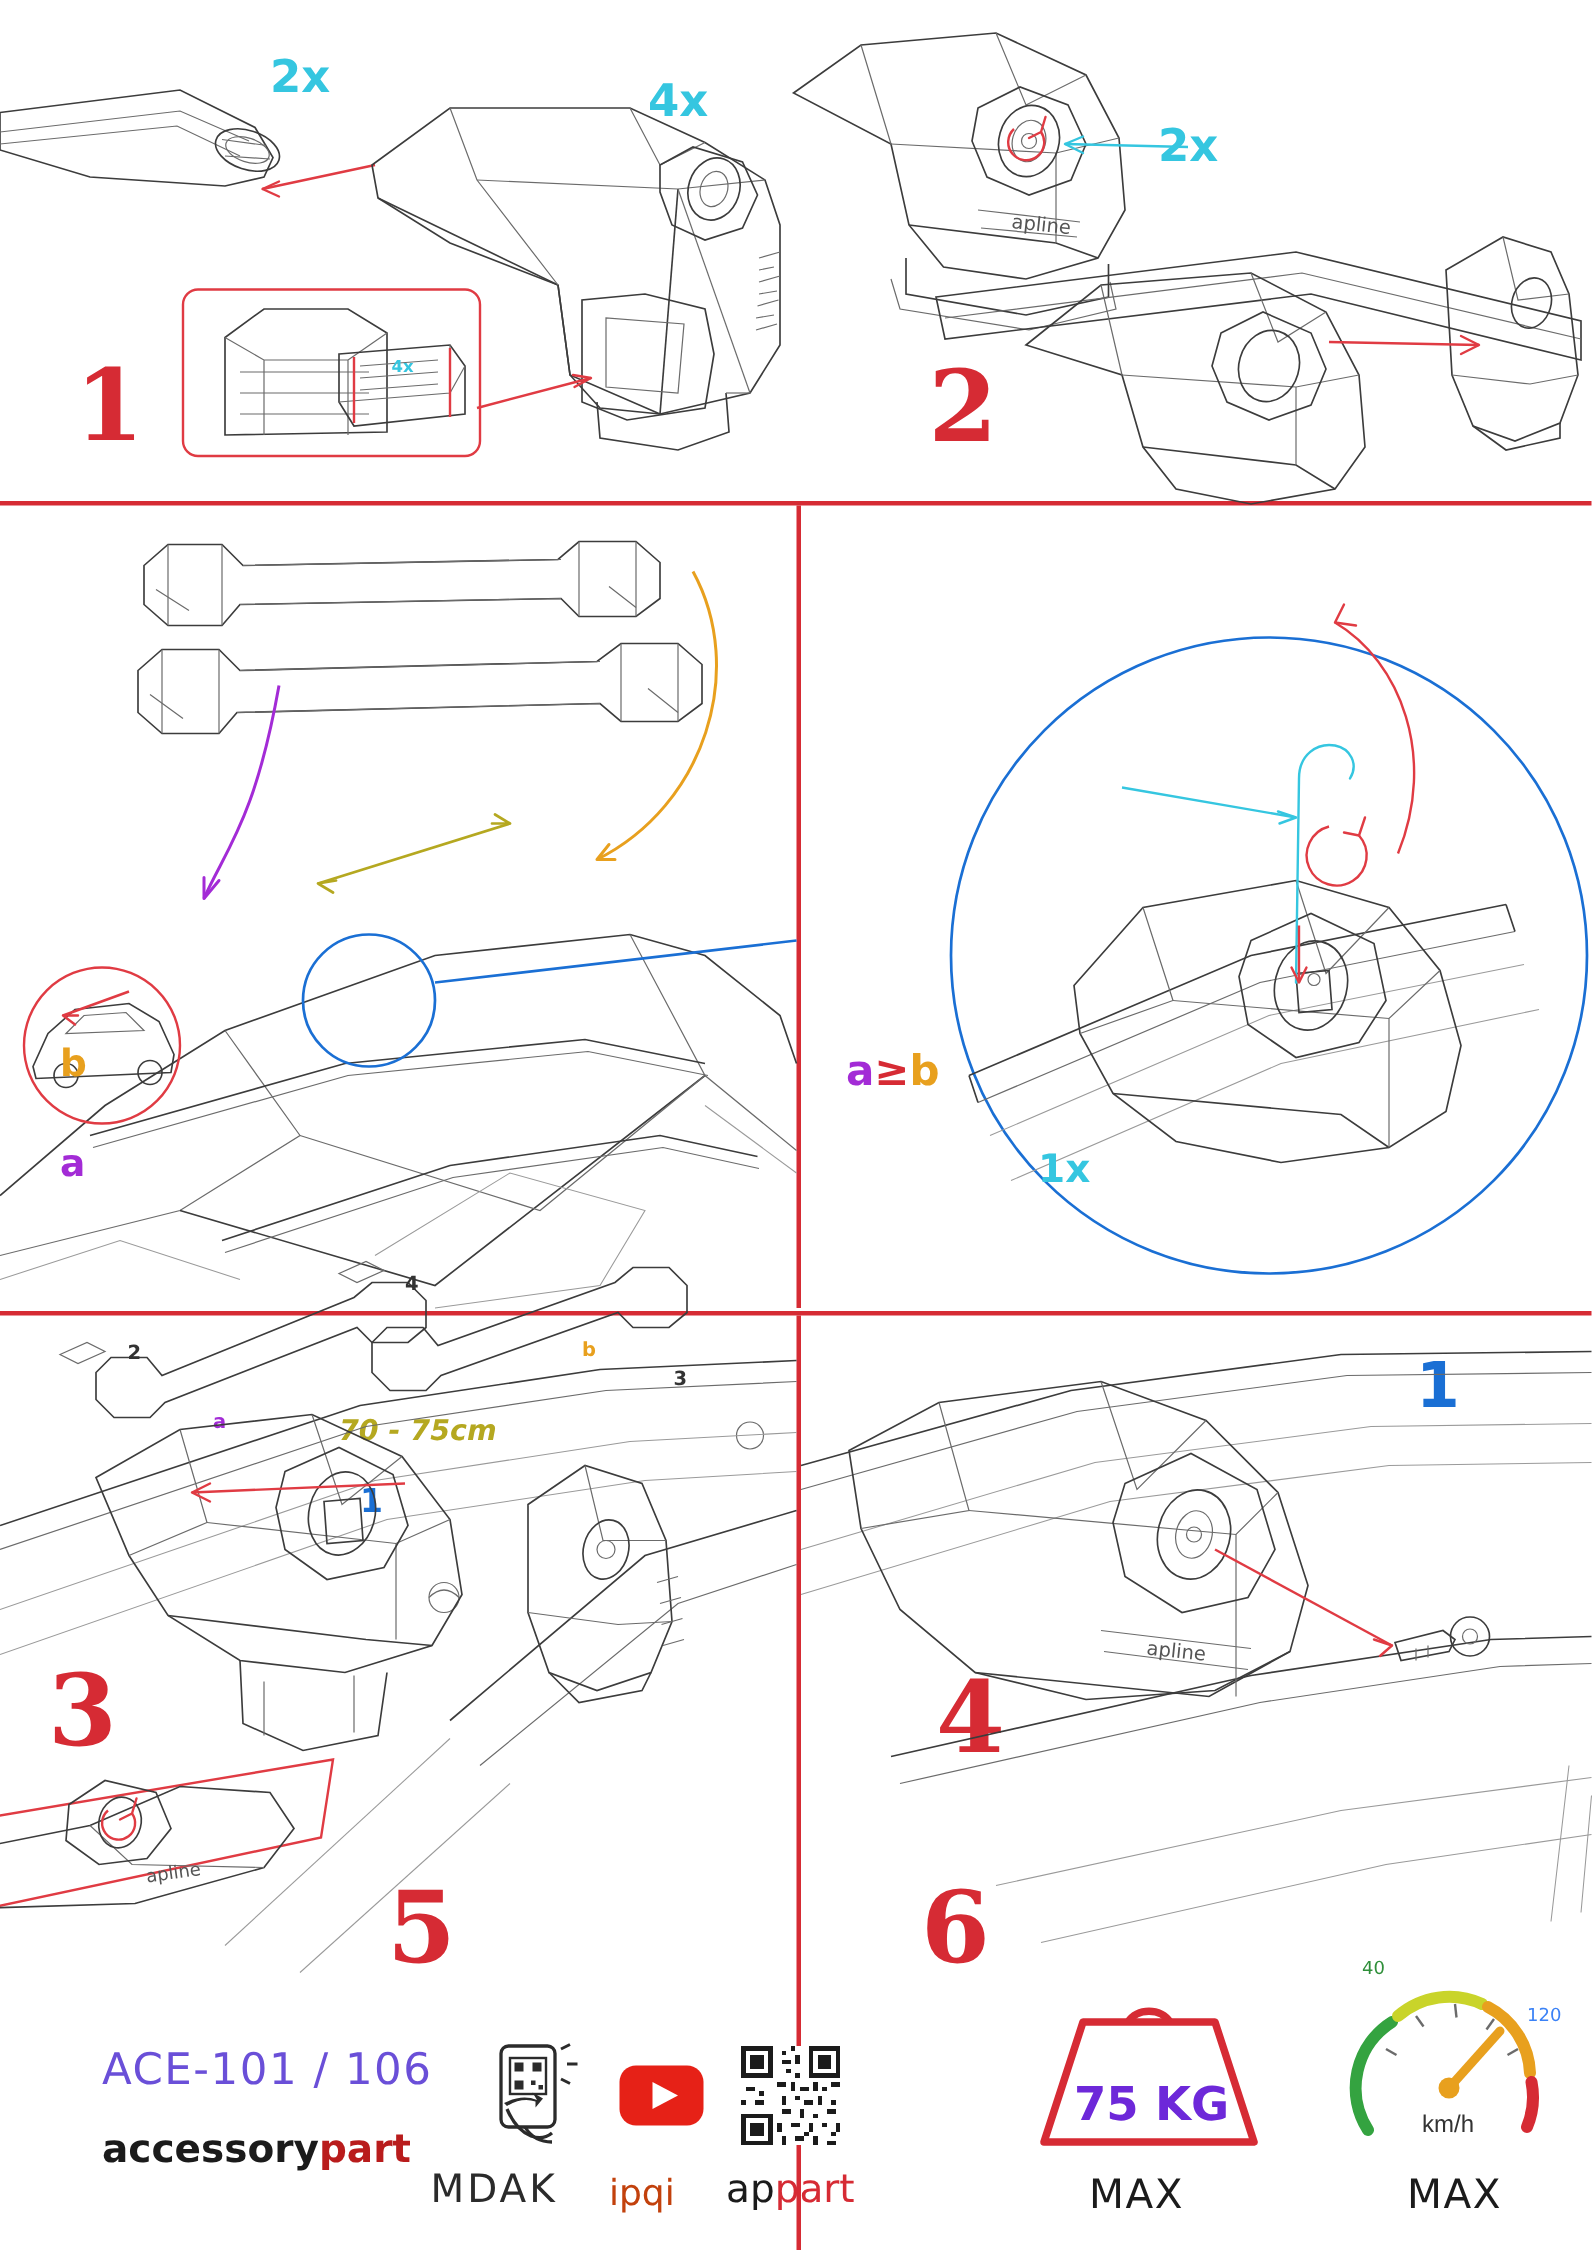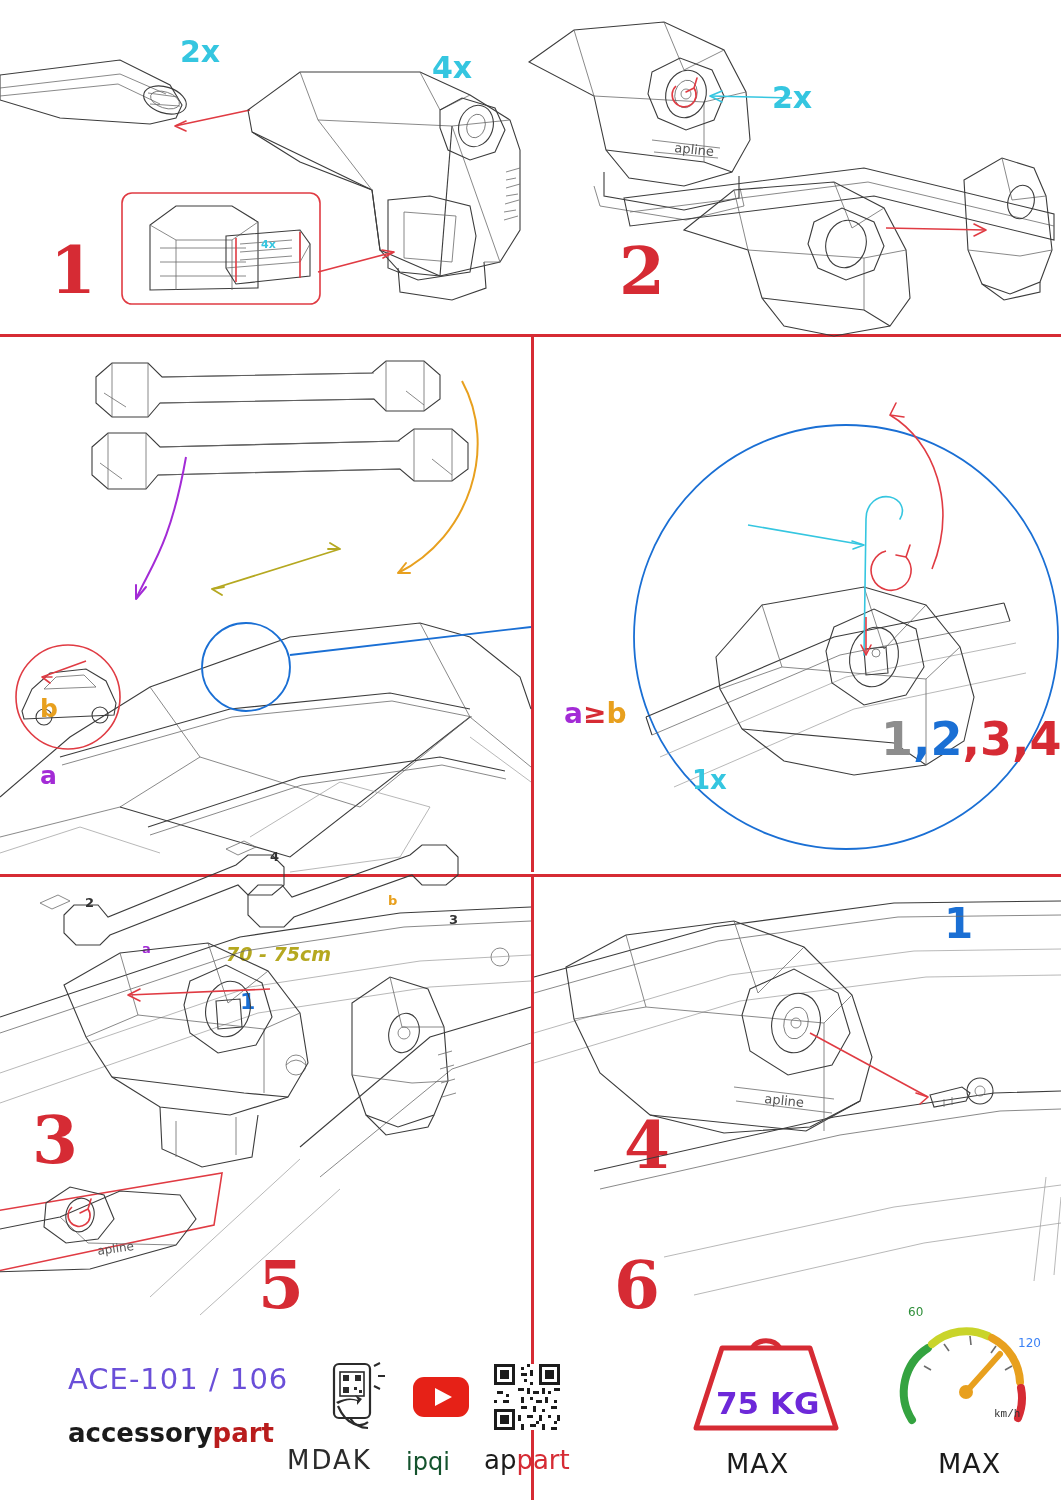--- a/index.html
+++ b/index.html
@@ -111,21 +111,21 @@
   .logo-mdak {
     position: absolute;
     font-size: 26px;
     letter-spacing: 2px;
     color: #2b2b2b;
     font-family: "DejaVu Sans", sans-serif;
   }
   .logo-ipqi {
     position: absolute;
     font-size: 24px;
-    color: #14532d;
+    color: #c2410c;
     font-family: "DejaVu Sans", sans-serif;
   }
   .logo-apline {
     position: absolute;
     font-size: 26px;
     font-family: "DejaVu Sans", sans-serif;
   }
   .logo-apline .ap { color: #1b1b1b; }
   .logo-apline .line { color: #d62b34; }
   .weight-text {
@@ -137,24 +137,23 @@
   }
   .max-text {
     position: absolute;
     color: #1b1b1b;
     font-size: 27px;
     letter-spacing: 1px;
     font-family: "DejaVu Sans", sans-serif;
   }
   .kmh {
     position: absolute;
-    font-size: 11px;
+    font-size: 16px;
     color: #333;
-    font-family: Liberation Mono, monospace;
-    margin-left: 46px;
+    font-family: Liberation Sans, sans-serif;
   }
   .gauge-tick {
     position: absolute;
     font-size: 12px;
     font-family: "DejaVu Sans", sans-serif;
   }
   .ab-ineq {
     position: absolute;
     font-size: 28px;
     font-weight: 700;
@@ -390,23 +389,20 @@
       <path class="arr-red" d="M332 318 L327 308 M332 318 L337 308" stroke-linecap="round"></path>
 
       <path class="arr-red" d="M398 232 C424 168 400 104 356 78" stroke-width="3"></path>
       <path class="arr-red" d="M356 78 L370 80 M356 78 L362 66" stroke-width="3" stroke-linecap="round"></path>
     </svg>
 
     <span class="ab-ineq" style="left:30px; top:360px;">
       <span style="color:#a32bd6;">a</span><span style="color:#d62b34;">≥</span><span style="color:#e8a01e;">b</span>
     </span>
     <span class="qty" style="left:158px; top:428px; font-size:26px;">1x</span>
-    <span class="seq" style="left:347px; top:375px;">
-      <span class="g1">1</span><span class="c2">,</span><span class="c2">2</span><span class="r3">,</span><span class="r3">3</span><span class="r3">,</span><span class="r3">4</span>
-    </span>
     <span class="big-one" style="left:410px; top:562px;">1</span>
     <span class="step-num" style="left:90px; top:775px;">4</span>
   </div>
 
   <div class="panel" style="left:0; top:877px; width:531px; height:440px;">
     <svg width="531" height="440" viewBox="0 0 531 440">
 
       <path class="ln" d="M0 140 L240 60 L400 36 L531 30"></path>
       <path class="ln-thin" d="M0 156 L244 74 L404 50 L531 44"></path>
       <path class="ln-light" d="M0 196 L250 110 L420 84 L531 78"></path>
@@ -597,19 +593,19 @@
       <circle cx="74" cy="84" r="7" fill="#e8a01e"></circle>
       <path d="M74 84 L108 46" stroke="#e8a01e" stroke-width="6" stroke-linecap="round" fill="none"></path>
       <g stroke="#6b6b6b" stroke-width="1.6">
         <path d="M32 58 L39 62"></path>
           <path d="M52 36 L57 43"></path>
           <path d="M78 28 L79 37"></path>
         <path d="M104 38 L99 45"></path>
           <path d="M120 58 L113 62"></path>
       </g>
     </svg>
-    <span class="gauge-tick" style="left:288px; top:5px; color:#2f8f3a;">60</span>
+    <span class="gauge-tick" style="left:288px; top:5px; color:#2f8f3a;">40</span>
     <span class="gauge-tick" style="left:398px; top:36px; color:#3b82f6;">120</span>
     <span class="kmh" style="left:328px; top:108px;">km/h</span>
     <span class="max-text" style="left:318px; top:148px;">MAX</span>
   </div>
 
 </div>
 
 </body></html>

